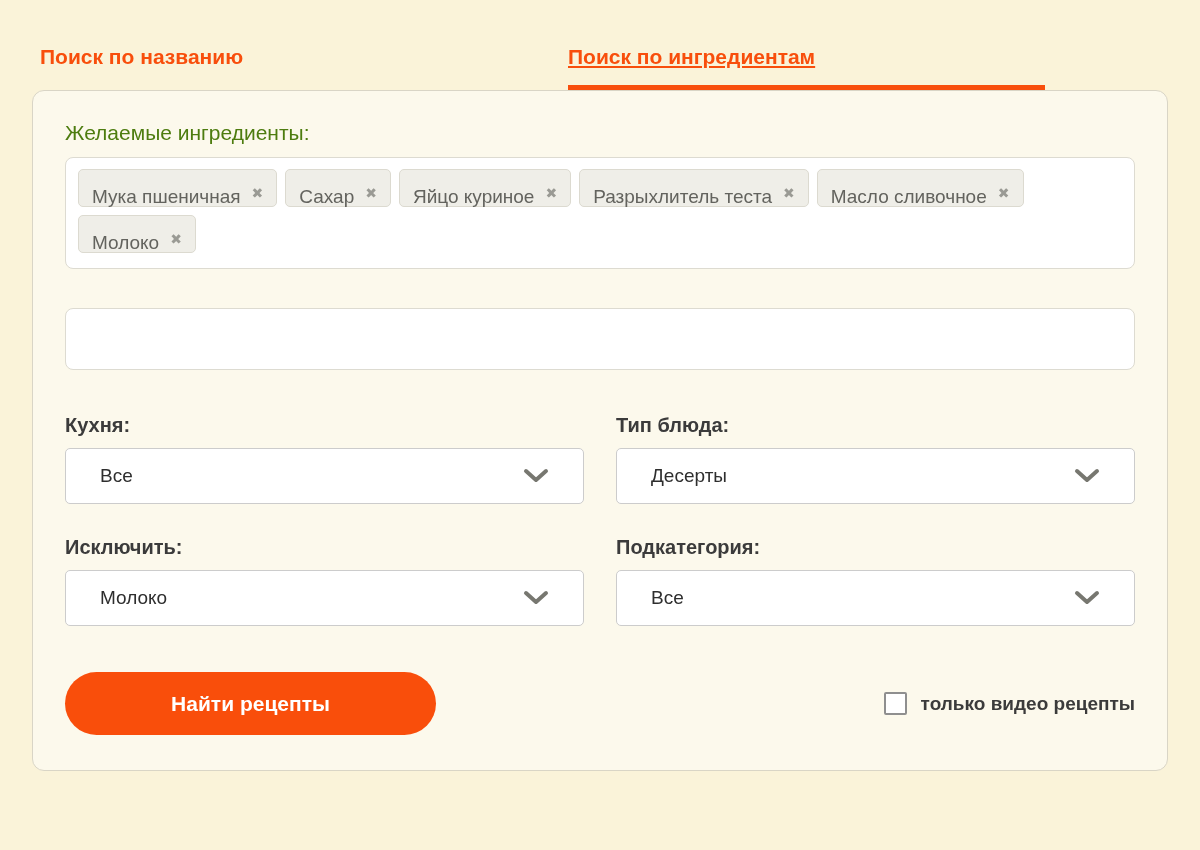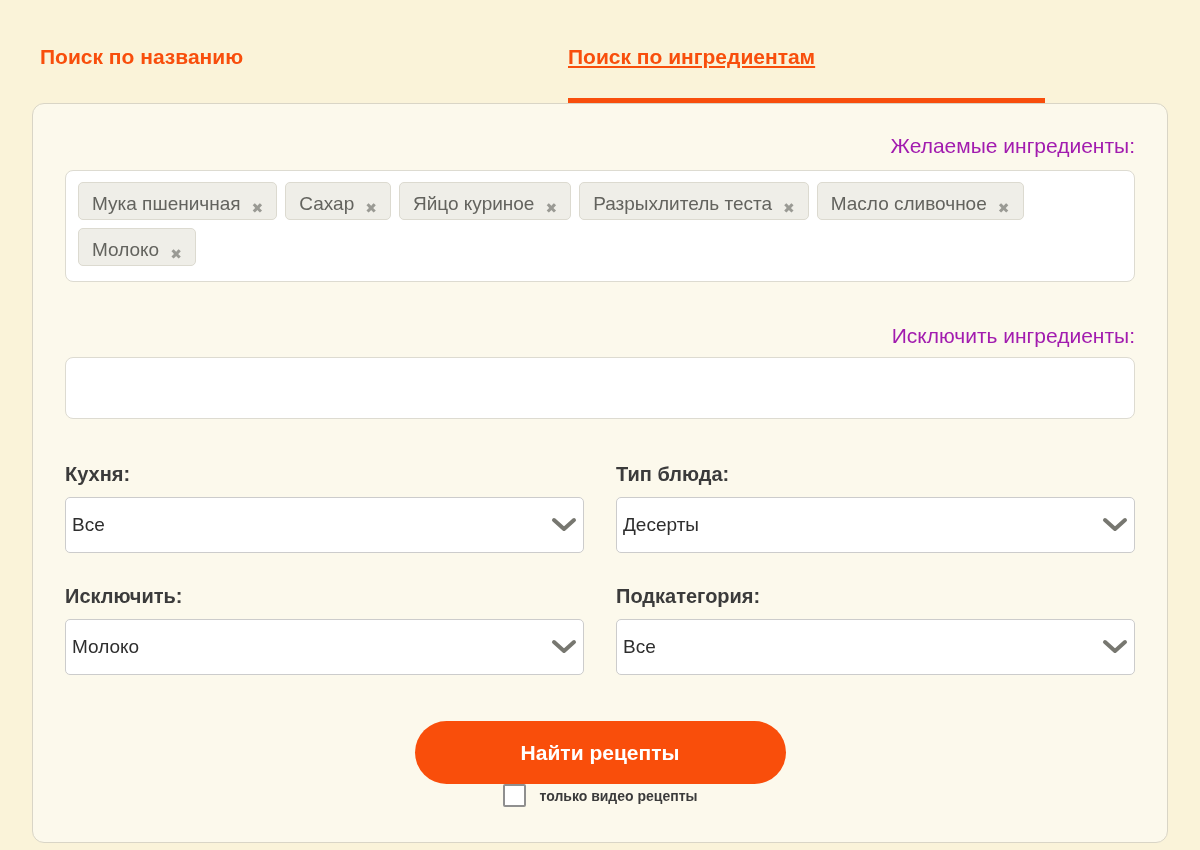--- a/index.html
+++ b/index.html
@@ -12,62 +12,61 @@
   }
   
   .tabs {
     display: flex;
     margin: 45px 0 0 40px;
   }
   .tab {
     font-size: 21px;
     font-weight: bold;
     color: #f84e0c;
-    padding-bottom: 29px;
+    padding-bottom: 16px;
     cursor: pointer;
   }
   .tab-inactive { width: 528px; }
   .tab-active { width: 477px; border-bottom: 5px solid #f84e0c; text-decoration: underline; }
 
   
   .panel {
     width: 1136px;
     margin-left: 32px;
     background: #fcf9ec;
     border: 1px solid #d9d5c6;
     border-radius: 12px;
     padding: 30px 32px 35px 32px;
   }
 
   .section-label {
     font-size: 21px;
-    color: #a21caf;
+    color: #4d7c0f;
     margin-bottom: 12px;
-    text-align: right;
   }
 
   .tag-box {
     background: #ffffff;
     border: 1px solid #dddbd1;
     border-radius: 8px;
     min-height: 112px;
     padding: 11px 12px;
     display: flex;
     flex-wrap: wrap;
     align-content: flex-start;
     gap: 8px;
     cursor: text;
   }
   .tag {
     display: inline-flex;
-    align-items: flex-end;
+    align-items: flex-start;
     background: #efeee8;
     border: 1px solid #dcdad0;
     border-radius: 5px;
-    padding: 4px 13px;
+    padding: 16px 13px;
     height: 38px;
     font-size: 19px;
     color: #63635e;
   }
   .tag .remove {
     margin-left: 11px;
     font-size: 14px;
     color: #9a9a94;
     cursor: pointer;
     line-height: 1;
@@ -99,32 +98,31 @@
     margin-bottom: 11px;
   }
   .select-box {
     background: #ffffff;
     border: 1px solid #cccccc;
     border-radius: 5px;
     height: 56px;
     display: flex;
     align-items: center;
     justify-content: space-between;
-    padding: 0 6px;
+    padding: 0 34px;
     cursor: pointer;
   }
   .select-value { font-size: 19px; color: #2e2e2e; }
   .chevron svg { display: block; }
 
   .bottom-row {
     margin-top: 46px;
     display: flex;
     align-items: center;
     justify-content: space-between;
-    flex-direction: column;
   }
   .submit-btn {
     width: 371px;
     height: 63px;
     background: #f94e0b;
     border: none;
     border-radius: 32px;
     color: #ffffff;
     font-size: 21px;
     font-weight: bold;
@@ -138,21 +136,21 @@
   .checkbox {
     width: 23px;
     height: 23px;
     background: #ffffff;
     border: 2px solid #8f8f8f;
     border-radius: 2px;
     cursor: pointer;
   }
   .checkbox-label {
     margin-left: 14px;
-    font-size: 14px;
+    font-size: 19px;
     font-weight: bold;
     color: #3b3b3b;
   }
 </style>
 </head>
 <body>
 
 <div class="tabs">
   <div class="tab tab-inactive">Поиск по названию</div>
   <div class="tab tab-active">Поиск по ингредиентам</div>
@@ -183,21 +181,20 @@
       <span>Масло сливочное</span>
       <span class="remove">✖</span>
     </span>
     <span class="tag">
       <span>Молоко</span>
       <span class="remove">✖</span>
     </span>
   </div>
 
   <div class="exclude-section">
-    <div class="section-label">Исключить ингредиенты:</div>
     <div class="empty-input"></div>
   </div>
 
   <div class="selects-grid">
 
     <div class="select-group">
       <div class="select-label">Кухня:</div>
       <div class="select-box">
         <span class="select-value">Все</span>
         <span class="chevron">

